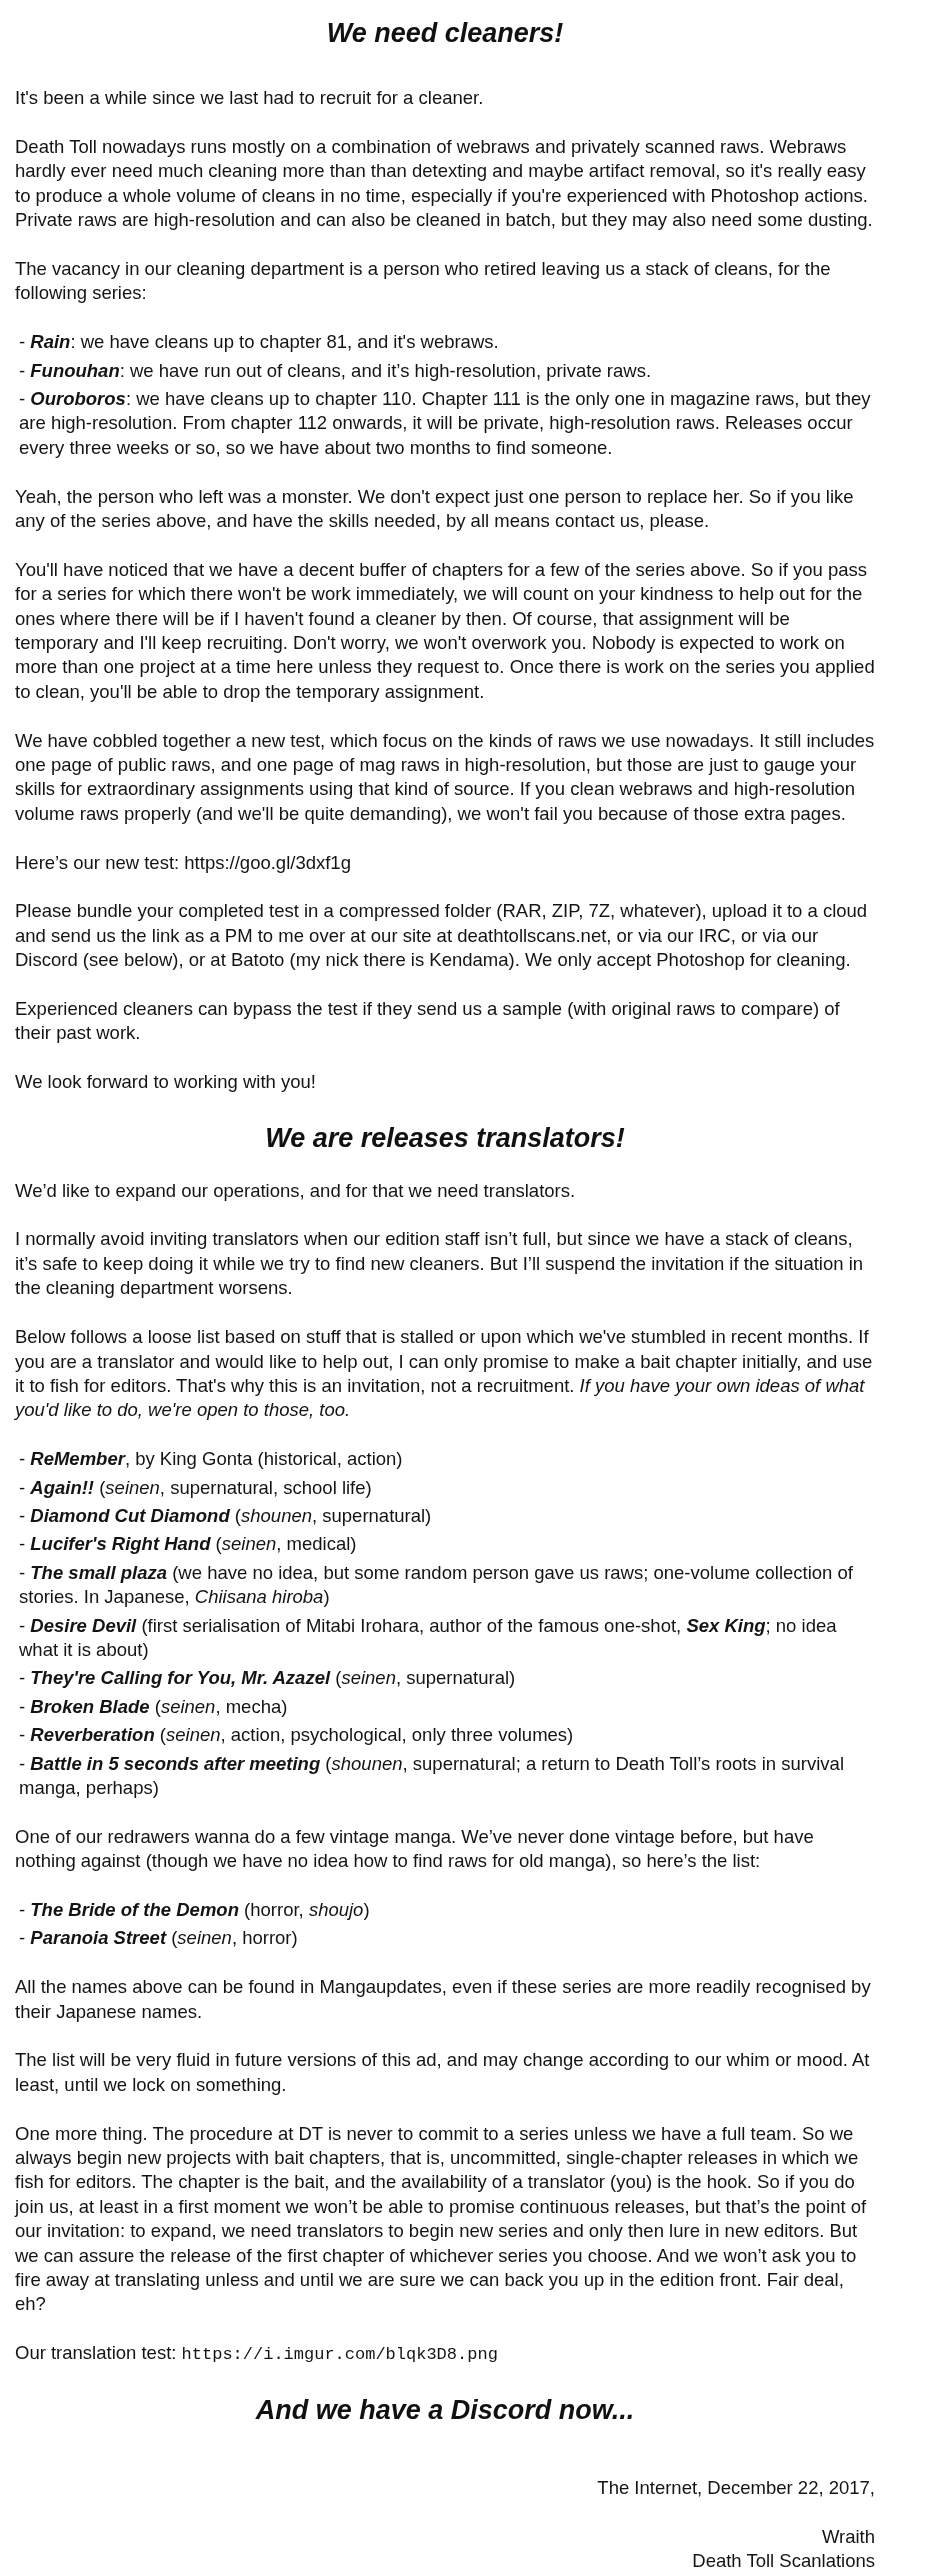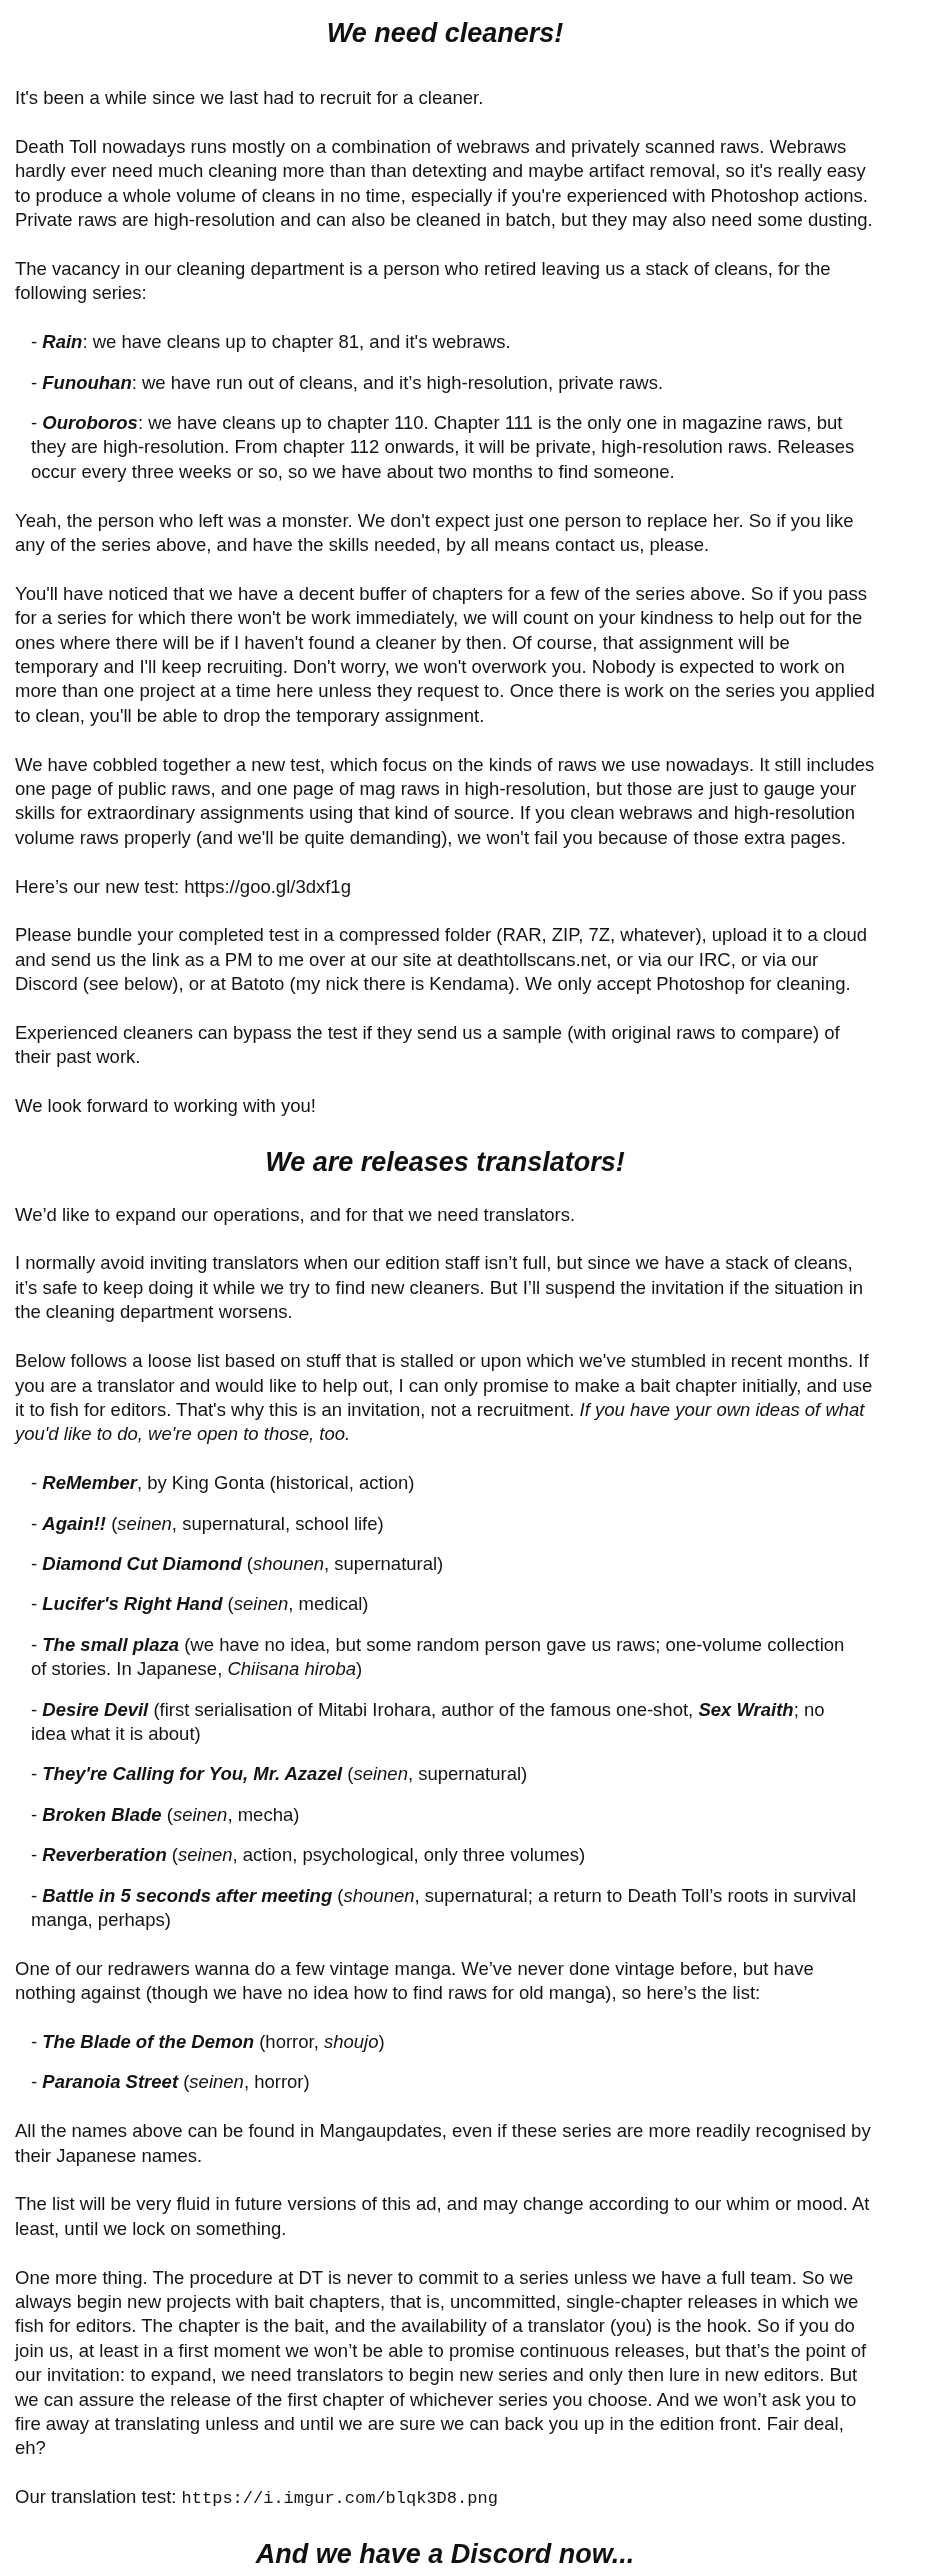--- a/index.html
+++ b/index.html
@@ -20,21 +20,21 @@
     font-weight: bold;
     font-style: italic;
     text-align: center;
     color: #111111;
   }
   #title-cleaners   { margin: 3.4px 0 34px 0; }
   #title-translators{ margin: 25px 0 22px 0; }
   #title-discord    { margin: 6.7px 0 25px 0; }
   .block { margin: 0 0 24.4px 0; }
   p.block { padding: 0; }
-  .list .list-line { margin: 16px; }
+  .list .list-line { margin: 4px; }
   .run-n  { font-weight: normal; font-style: normal; }
   .run-i  { font-style: italic; }
   .run-bi { font-weight: bold; font-style: italic; }
   .run-m  {
     font-family: "Liberation Mono", monospace;
     font-weight: normal;
     font-size: 17px;
   }
   .signature { text-align: right; margin-top: 47px; }
   .sig-gap { height: 24.4px; }
@@ -67,29 +67,29 @@
     <h1 class="section-title" id="title-translators">We are releases translators!</h1>
     <p class="block"><span class="run-n">We’d like to expand our operations, and for that we need translators.</span></p>
     <p class="block"><span class="run-n">I normally avoid inviting translators when our edition staff isn’t full, but since we have a stack of cleans, it’s safe to keep doing it while we try to find new cleaners. But I’ll suspend the invitation if the situation in the cleaning department worsens.</span></p>
     <p class="block"><span class="run-n">Below follows a loose list based on stuff that is stalled or upon which we've stumbled in recent months. If you are a translator and would like to help out, I can only promise to make a bait chapter initially, and use it to fish for editors. That's why this is an invitation, not a recruitment. </span><span class="run-i">If you have your own ideas of what you'd like to do, we're open to those, too.</span></p>
     <div class="block list">
         <div class="list-line"><span class="run-n">- </span><span class="run-bi">ReMember</span><span class="run-n">, by King Gonta (historical, action)</span></div>
         <div class="list-line"><span class="run-n">- </span><span class="run-bi">Again!!</span><span class="run-n"> (</span><span class="run-i">seinen</span><span class="run-n">, supernatural, school life)</span></div>
         <div class="list-line"><span class="run-n">- </span><span class="run-bi">Diamond Cut Diamond</span><span class="run-n"> (</span><span class="run-i">shounen</span><span class="run-n">, supernatural)</span></div>
         <div class="list-line"><span class="run-n">- </span><span class="run-bi">Lucifer's Right Hand</span><span class="run-n"> (</span><span class="run-i">seinen</span><span class="run-n">, medical)</span></div>
         <div class="list-line"><span class="run-n">- </span><span class="run-bi">The small plaza</span><span class="run-n"> (we have no idea, but some random person gave us raws; one-volume collection of stories. In Japanese, </span><span class="run-i">Chiisana hiroba</span><span class="run-n">)</span></div>
-        <div class="list-line"><span class="run-n">- </span><span class="run-bi">Desire Devil</span><span class="run-n"> (first serialisation of Mitabi Irohara, author of the famous one-shot, </span><span class="run-bi">Sex Wraith</span><span class="run-n">; no idea what it is about)</span></div>
+        <div class="list-line"><span class="run-n">- </span><span class="run-bi">Desire Devil</span><span class="run-n"> (first serialisation of Mitabi Irohara, author of the famous one-shot, </span><span class="run-bi">Sex King</span><span class="run-n">; no idea what it is about)</span></div>
         <div class="list-line"><span class="run-n">- </span><span class="run-bi">They're Calling for You, Mr. Azazel</span><span class="run-n"> (</span><span class="run-i">seinen</span><span class="run-n">, supernatural)</span></div>
         <div class="list-line"><span class="run-n">- </span><span class="run-bi">Broken Blade</span><span class="run-n"> (</span><span class="run-i">seinen</span><span class="run-n">, mecha)</span></div>
         <div class="list-line"><span class="run-n">- </span><span class="run-bi">Reverberation</span><span class="run-n"> (</span><span class="run-i">seinen</span><span class="run-n">, action, psychological, only three volumes)</span></div>
         <div class="list-line"><span class="run-n">- </span><span class="run-bi">Battle in 5 seconds after meeting</span><span class="run-n"> (</span><span class="run-i">shounen</span><span class="run-n">, supernatural; a return to Death Toll’s roots in survival manga, perhaps)</span></div>
       </div>
     <p class="block"><span class="run-n">One of our redrawers wanna do a few vintage manga. We’ve never done vintage before, but have nothing against (though we have no idea how to find raws for old manga), so here’s the list:</span></p>
     <div class="block list">
-        <div class="list-line"><span class="run-n">- </span><span class="run-bi">The Blade of the Demon</span><span class="run-n"> (horror, </span><span class="run-i">shoujo</span><span class="run-n">)</span></div>
+        <div class="list-line"><span class="run-n">- </span><span class="run-bi">The Bride of the Demon</span><span class="run-n"> (horror, </span><span class="run-i">shoujo</span><span class="run-n">)</span></div>
         <div class="list-line"><span class="run-n">- </span><span class="run-bi">Paranoia Street</span><span class="run-n"> (</span><span class="run-i">seinen</span><span class="run-n">, horror)</span></div>
       </div>
     <p class="block"><span class="run-n">All the names above can be found in Mangaupdates, even if these series are more readily recognised by their Japanese names.</span></p>
     <p class="block"><span class="run-n">The list will be very fluid in future versions of this ad, and may change according to our whim or mood. At least, until we lock on something.</span></p>
     <p class="block"><span class="run-n">One more thing. The procedure at DT is never to commit to a series unless we have a full team. So we always begin new projects with bait chapters, that is, uncommitted, single-chapter releases in which we fish for editors. The chapter is the bait, and the availability of a translator (you) is the hook. So if you do join us, at least in a first moment we won’t be able to promise continuous releases, but that’s the point of our invitation: to expand, we need translators to begin new series and only then lure in new editors. But we can assure the release of the first chapter of whichever series you choose. And we won’t ask you to fire away at translating unless and until we are sure we can back you up in the edition front. Fair deal, eh?</span></p>
     <p class="block"><span class="run-n">Our translation test: </span><span class="run-m">https://i.imgur.com/blqk3D8.png</span></p>
   </section>
 
   <section>
     <h1 class="section-title" id="title-discord">And we have a Discord now...</h1>

